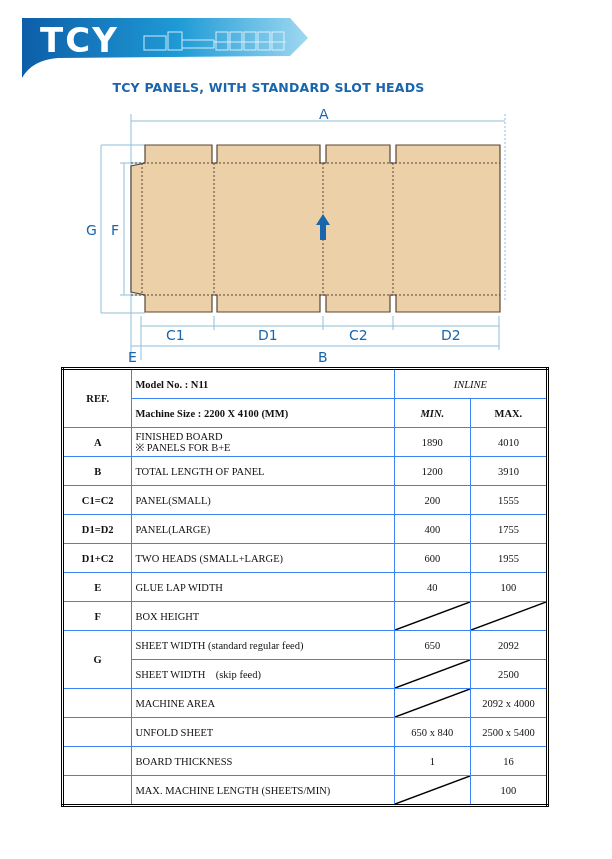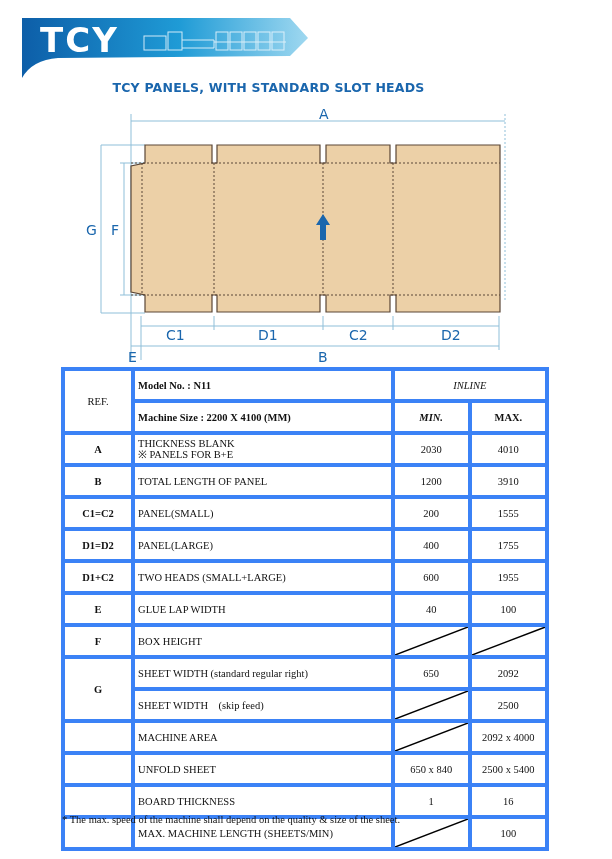--- a/index.html
+++ b/index.html
@@ -1,21 +1,21 @@
 <!DOCTYPE html>
 <html><head>
 <meta charset="utf-8">
 <style>
   html,body{margin:0;padding:0;background:#fff;}
   body{width:612px;height:859px;position:relative;overflow:hidden;font-family:"Liberation Serif",serif;}
   .banner{position:absolute;left:18px;top:16px;width:290px;height:62px;}
   .subtitle{position:absolute;left:0;width:537px;top:80px;text-align:center;font-family:"DejaVu Sans",sans-serif;font-weight:bold;font-size:12.5px;color:#1a66ad;letter-spacing:0.2px;}
   .diagram{position:absolute;left:0;top:100px;width:612px;height:270px;}
   table.spec{position:absolute;left:61px;top:367px;width:488px;border-collapse:collapse;border:3px double #000;font-size:10.5px;color:#111;}
-  table.spec td{border:4px solid #3b82f6;height:28px;padding:0 3px;vertical-align:middle;}
+  table.spec td{border:1px solid #3b82f6;height:28px;padding:0 3px;vertical-align:middle;}
   td.ref{width:62px;text-align:center;font-weight:bold;}
   td.desc{width:258px;text-align:left;}
   td.num{width:70px;text-align:center;}
   td.indent{padding-left:10px;}
   td.slash{position:relative;padding:0;}
   td.slash svg{position:absolute;left:0;top:0;width:100%;height:100%;}
   .hdr-bold{font-weight:bold;}
   .it{font-style:italic;}
   .notes{position:absolute;left:62px;top:812px;font-size:10.5px;color:#111;line-height:15px;}
   .dimlbl{font-family:"DejaVu Sans",sans-serif;fill:#1a66ad;font-size:14px;}
@@ -92,36 +92,36 @@
   <text class="dimlbl" x="258" y="340">D1</text>
   <text class="dimlbl" x="349" y="340">C2</text>
   <text class="dimlbl" x="441" y="340">D2</text>
   <text class="dimlbl" x="128" y="362">E</text>
   <text class="dimlbl" x="318" y="362">B</text>
 </svg>
 
 <table class="spec">
   <tbody>
       <tr>
-    <td class="ref" rowspan="2" style="font-weight:normal">REF.</td>
+    <td class="ref" rowspan="2" style="font-weight:bold">REF.</td>
     <td class="desc hdr-bold">Model No. : N11</td>
     <td class="num it" colspan="2">INLINE</td>
   </tr>
   <tr>
     <td class="desc hdr-bold">Machine Size : 2200 X 4100 (MM)</td>
     <td class="num it hdr-bold">MIN.</td>
     <td class="num hdr-bold">MAX.</td>
   </tr>
   <tr>
     <td class="ref">A</td>
     <td class="desc" style="line-height:11px">
-      <div>THICKNESS BLANK</div>
+      <div>FINISHED BOARD</div>
       <div>※  PANELS FOR B+E</div>
     </td>
-    <td class="num">2030</td>
+    <td class="num">1890</td>
     <td class="num">4010</td>
   </tr>
   <tr>
     <td class="ref">B</td>
     <td class="desc">TOTAL LENGTH OF PANEL</td>
     <td class="num">1200</td>
     <td class="num">3910</td>
   </tr>
   <tr>
     <td class="ref">C1=C2</td>
@@ -156,21 +156,21 @@
           </svg>
         </td>
     <td class="num slash">
           <svg viewBox="0 0 100 100" preserveAspectRatio="none">
             <line x1="0" y1="100" x2="100" y2="0" stroke="#000" stroke-width="1.5" vector-effect="non-scaling-stroke"></line>
           </svg>
         </td>
   </tr>
   <tr>
     <td class="ref" rowspan="2">G</td>
-    <td class="desc">SHEET WIDTH (standard regular right)</td>
+    <td class="desc">SHEET WIDTH (standard regular feed)</td>
     <td class="num">650</td>
     <td class="num">2092</td>
   </tr>
   <tr>
     <td class="desc" style="white-space:pre">SHEET WIDTH    (skip feed)</td>
     <td class="num slash">
           <svg viewBox="0 0 100 100" preserveAspectRatio="none">
             <line x1="0" y1="100" x2="100" y2="0" stroke="#000" stroke-width="1.5" vector-effect="non-scaling-stroke"></line>
           </svg>
         </td>
@@ -205,14 +205,13 @@
           <svg viewBox="0 0 100 100" preserveAspectRatio="none">
             <line x1="0" y1="100" x2="100" y2="0" stroke="#000" stroke-width="1.5" vector-effect="non-scaling-stroke"></line>
           </svg>
         </td>
     <td class="num">100</td>
   </tr>
 </tbody>
   </table>
 
 <div class="notes">
-  <div>* The max. speed of the machine shall depend on the quality &amp; size of the sheet.</div>
 </div>
 
 </body></html>

